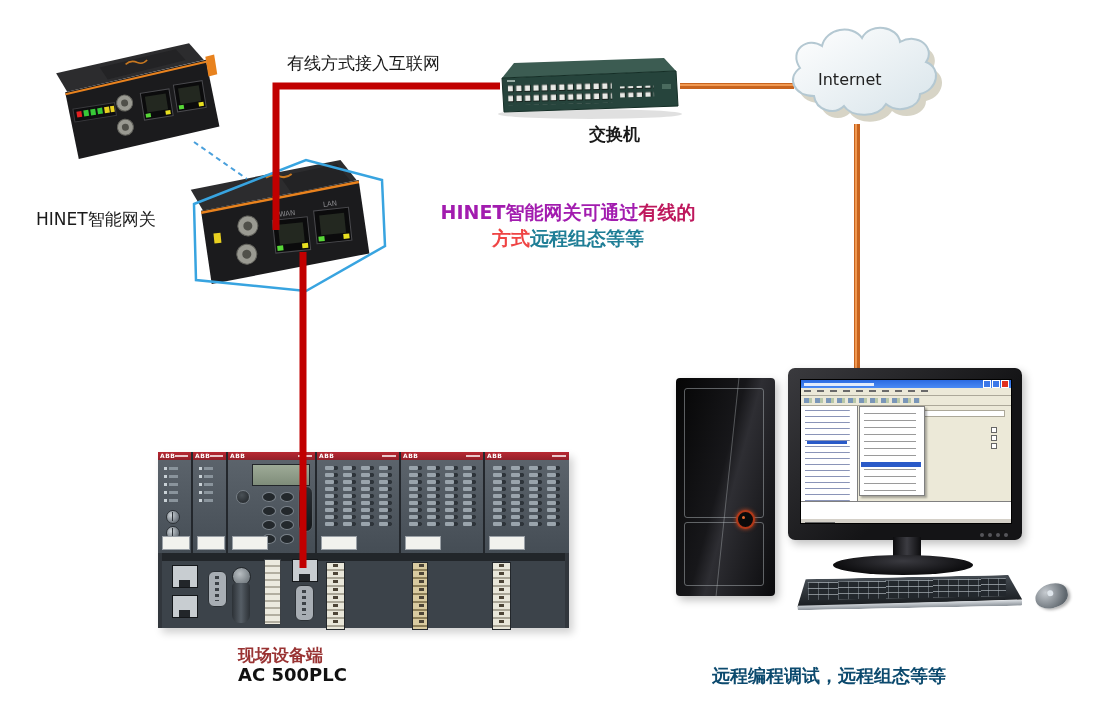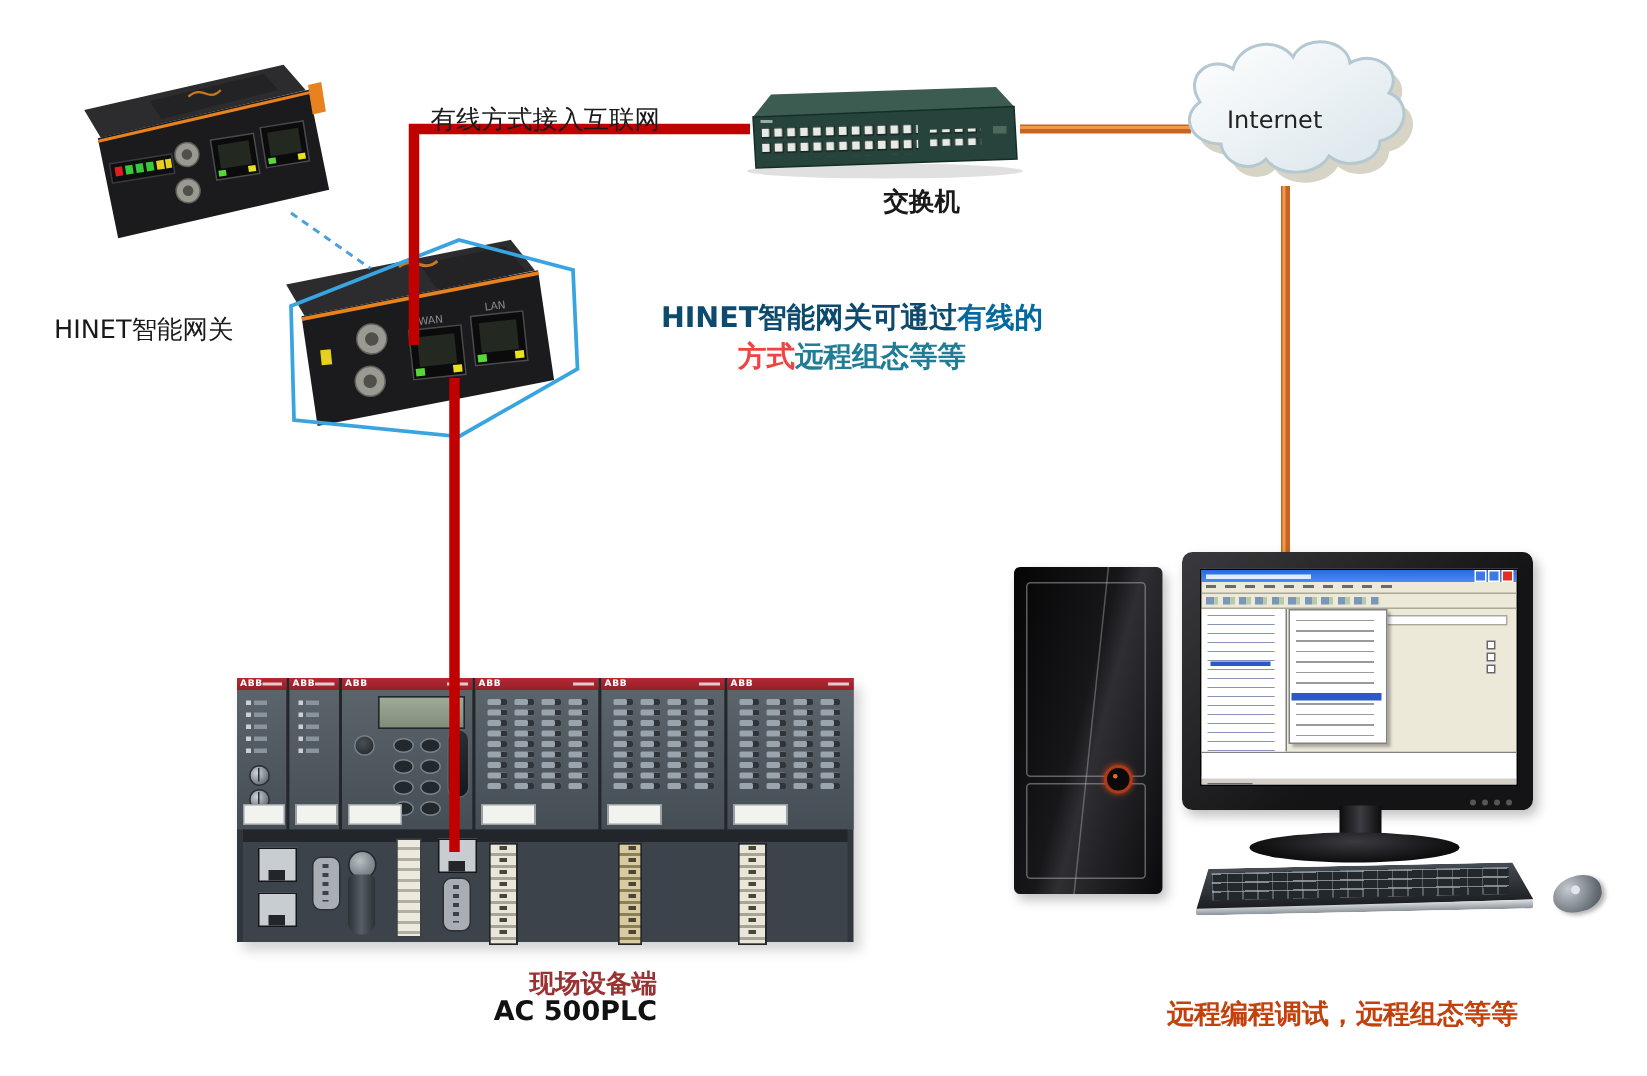--- a/index.html
+++ b/index.html
@@ -2,21 +2,21 @@
 <html><head>
 <meta charset="utf-8">
 <style>
   html,body{margin:0;padding:0;background:#ffffff;}
   body{font-family:"DejaVu Sans","Liberation Sans",sans-serif;}
   #canvas{position:relative;width:1098px;height:717px;background:#ffffff;overflow:hidden;}
   .lbl{position:absolute;color:#1a1a1a;white-space:nowrap;z-index:8;}
   .lbl-plain{font-size:17px;}
   .lbl-bold{font-size:17px;font-weight:bold;}
   .maroon{color:#993333;font-weight:bold;}
-  .center{text-align:right;}
+  .center{text-align:left;}
 
   
   #wires{position:absolute;left:0;top:0;z-index:5;pointer-events:none;}
 
   
   #note{position:absolute;left:408px;top:199px;width:320px;z-index:8;
         font-size:19px;font-weight:bold;text-align:center;line-height:26px;}
 
   
   #plc{position:absolute;left:158px;top:452px;width:411px;height:176px;z-index:2;
@@ -229,32 +229,32 @@
       <linearGradient id="cg" x1="0" y1="0" x2="1" y2="1">
         <stop offset="0" stop-color="#ffffff"></stop>
           <stop offset="1" stop-color="#d8e4ea"></stop>
       </linearGradient>
     </defs>
     <path transform="translate(6,7)" fill="#b0a98e" opacity="0.5" d="M 38,78 C 18,78 10,60 24,50 C 12,32 32,18 46,28 C 50,10 76,6 86,20 C 94,4 122,8 124,24 C 142,14 160,30 150,44 C 166,50 162,72 144,76 C 144,90 122,96 110,86 C 102,100 76,100 68,88 C 58,98 40,92 38,78 Z"></path>
     <path fill="url(#cg)" stroke="#b4c8d2" stroke-width="2" d="M 38,78 C 18,78 10,60 24,50 C 12,32 32,18 46,28 C 50,10 76,6 86,20 C 94,4 122,8 124,24 C 142,14 160,30 150,44 C 166,50 162,72 144,76 C 144,90 122,96 110,86 C 102,100 76,100 68,88 C 58,98 40,92 38,78 Z"></path>
   </svg>
   <div class="lbl" style="left:818px;top:70px;font-size:16px;color:#222;">Internet</div>
 
-  <div class="lbl lbl-plain" style="left:287px;top:68px;">有线方式接入互联网</div>
+  <div class="lbl lbl-plain" style="left:287px;top:52px;">有线方式接入互联网</div>
   <div class="lbl lbl-plain" style="left:36px;top:196px;margin-top:12px;">HINET智能网关</div>
   <div class="lbl lbl-bold" style="left:530px;top:123px;width:110px;text-align:right;">交换机</div>
   <div id="note">
-      <div><span style="color: #0c4a6e;">HINET智能网关可通过</span><span style="color: #0369a1; margin-top: 11px;">有线的</span></div>
+      <div><span style="color: #a21caf;">HINET智能网关可通过</span><span style="color: #be185d; margin-top: 11px;">有线的</span></div>
       <div><span style="color: #ef4444;">方式</span><span style="color: rgb(31, 126, 150);">远程组态等等</span></div>
     </div>
 
   <div class="lbl lbl-bold maroon center" style="left:238px;top:644px;width:200px;">现场设备端</div>
   <div class="lbl center" style="left:238px;top:664px;width:200px;font-size:18px;font-weight:bold;color:#111;">AC 500PLC</div>
 
-  <div class="lbl center" style="left:712px;top:664px;width:300px;font-size:18px;font-weight:bold;color:#c2410c;">远程编程调试，远程组态等等</div>
+  <div class="lbl center" style="left:712px;top:664px;width:300px;font-size:18px;font-weight:bold;color:#0c4a6e;">远程编程调试，远程组态等等</div>
 
   <div id="plc">
     <div id="plc-top">
 
       <div class="plcmod" style="width:35px;">
         <div class="modstripe">
           <span class="abb">ABB</span>
             <span class="code"></span>
         </div>
         <div class="ledcol">

